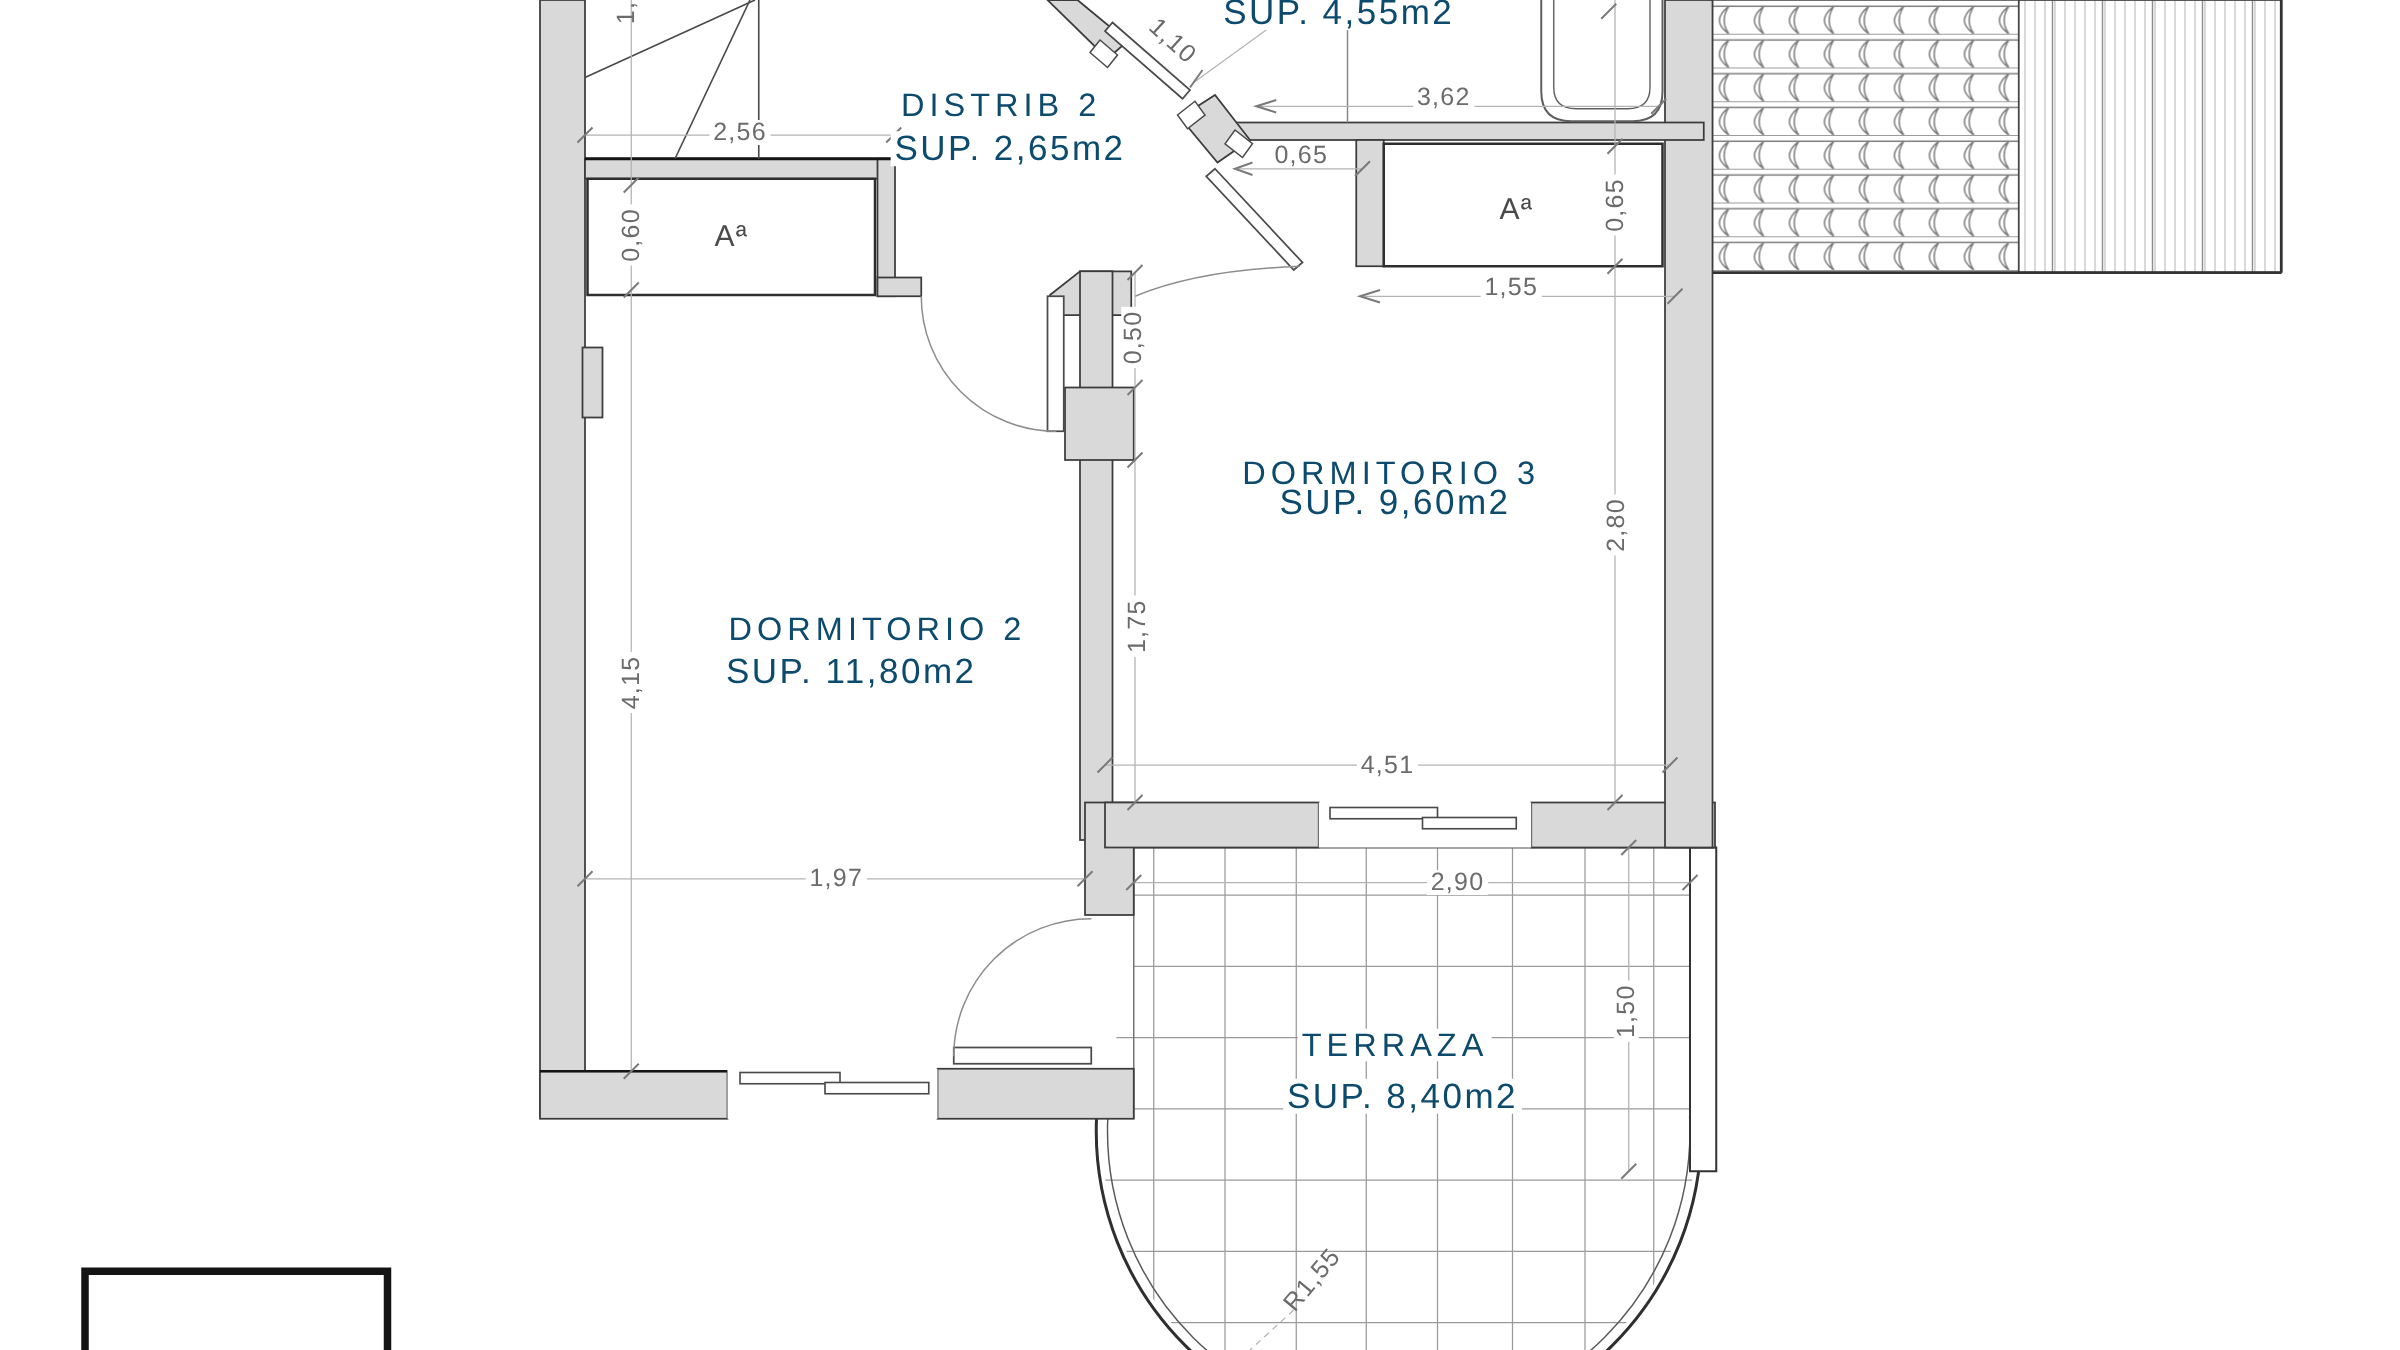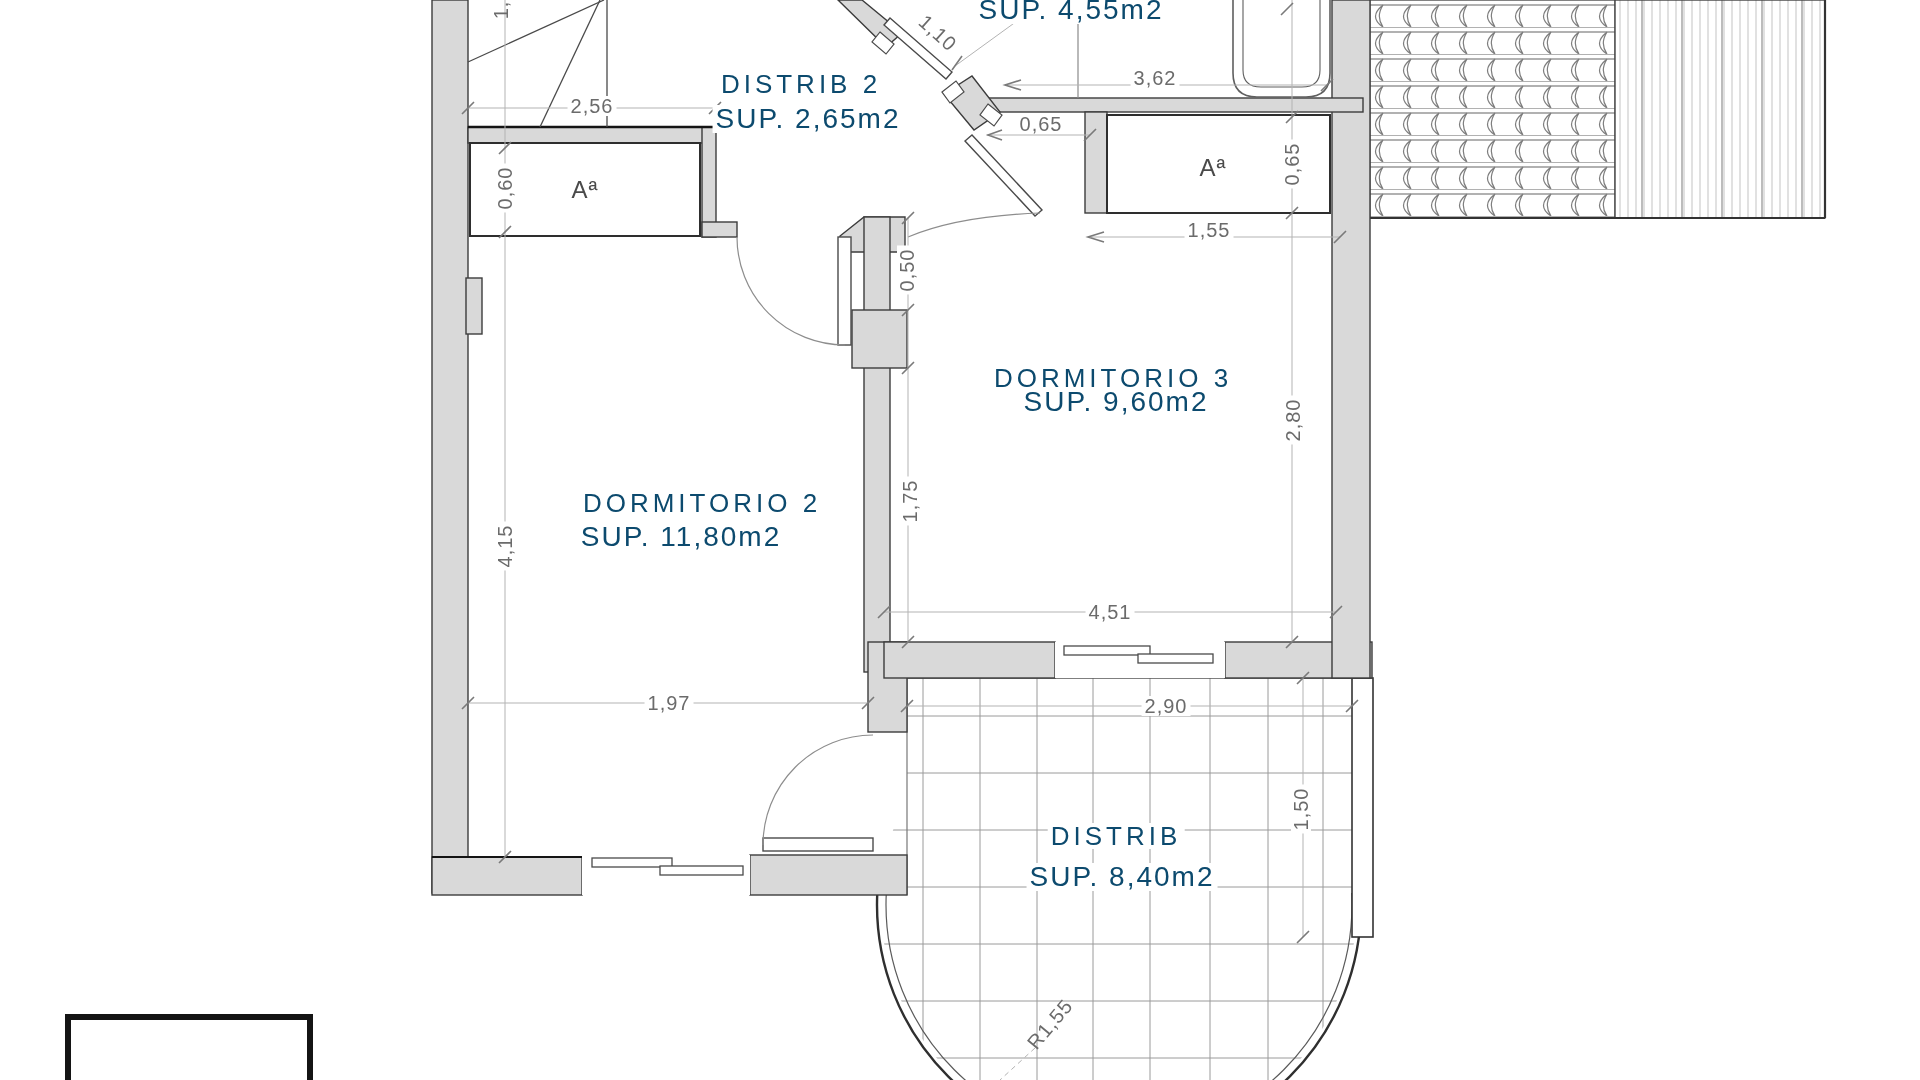--- a/index.html
+++ b/index.html
@@ -168,21 +168,21 @@
   </g>
 </svg>
 
 <div>
   <div class="lbl room-name" style="left:801px;top:84px">DISTRIB 2</div>
   <div class="lbl room-area" style="left:808px;top:119px">SUP. 2,65m2</div>
   <div class="lbl room-name" style="left:702px;top:503px">DORMITORIO 2</div>
   <div class="lbl room-area" style="left:681px;top:537px">SUP. 11,80m2</div>
   <div class="lbl room-name" style="left:1113px;top:378px">DORMITORIO 3</div>
   <div class="lbl room-area" style="left:1116px;top:402px">SUP. 9,60m2</div>
-  <div class="lbl room-name" style="left:1116px;top:836px">DISTRIB</div>
+  <div class="lbl room-name" style="left:1116px;top:836px">TERRAZA</div>
   <div class="lbl room-area" style="left:1122px;top:877px">SUP. 8,40m2</div>
   <div class="lbl room-area" style="left:1071px;top:10px">SUP. 4,55m2</div>
 
   <div class="lbl ward" style="left:585px;top:190px">Aª</div>
   <div class="lbl ward" style="left:1213px;top:168px">Aª</div>
 
   <div class="lbl dim" style="left:592px;top:106px">2,56</div>
   <div class="lbl dim rot90" style="left:505px;top:188px">0,60</div>
   <div class="lbl dim rot90" style="left:505px;top:546px">4,15</div>
   <div class="lbl dim" style="left:669px;top:703px">1,97</div>

